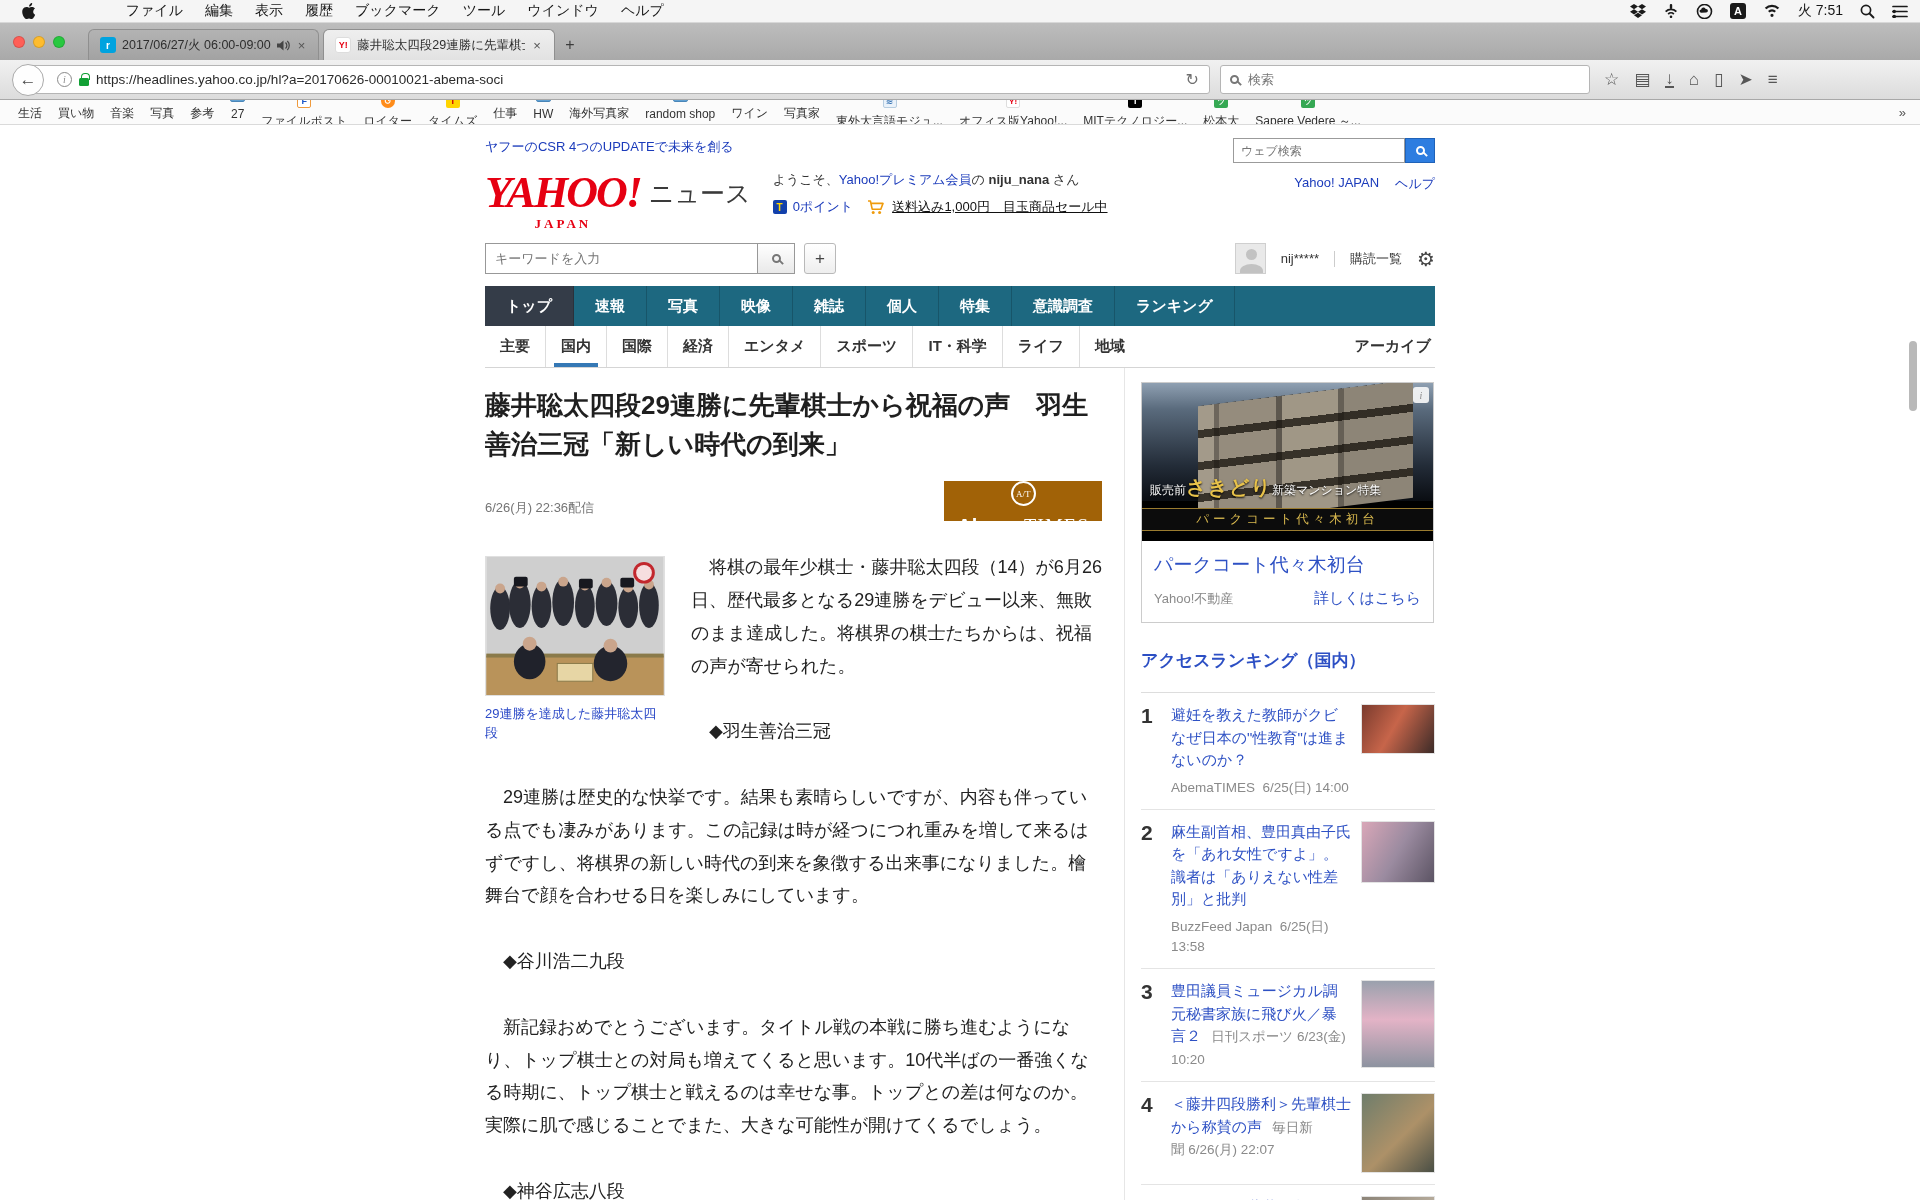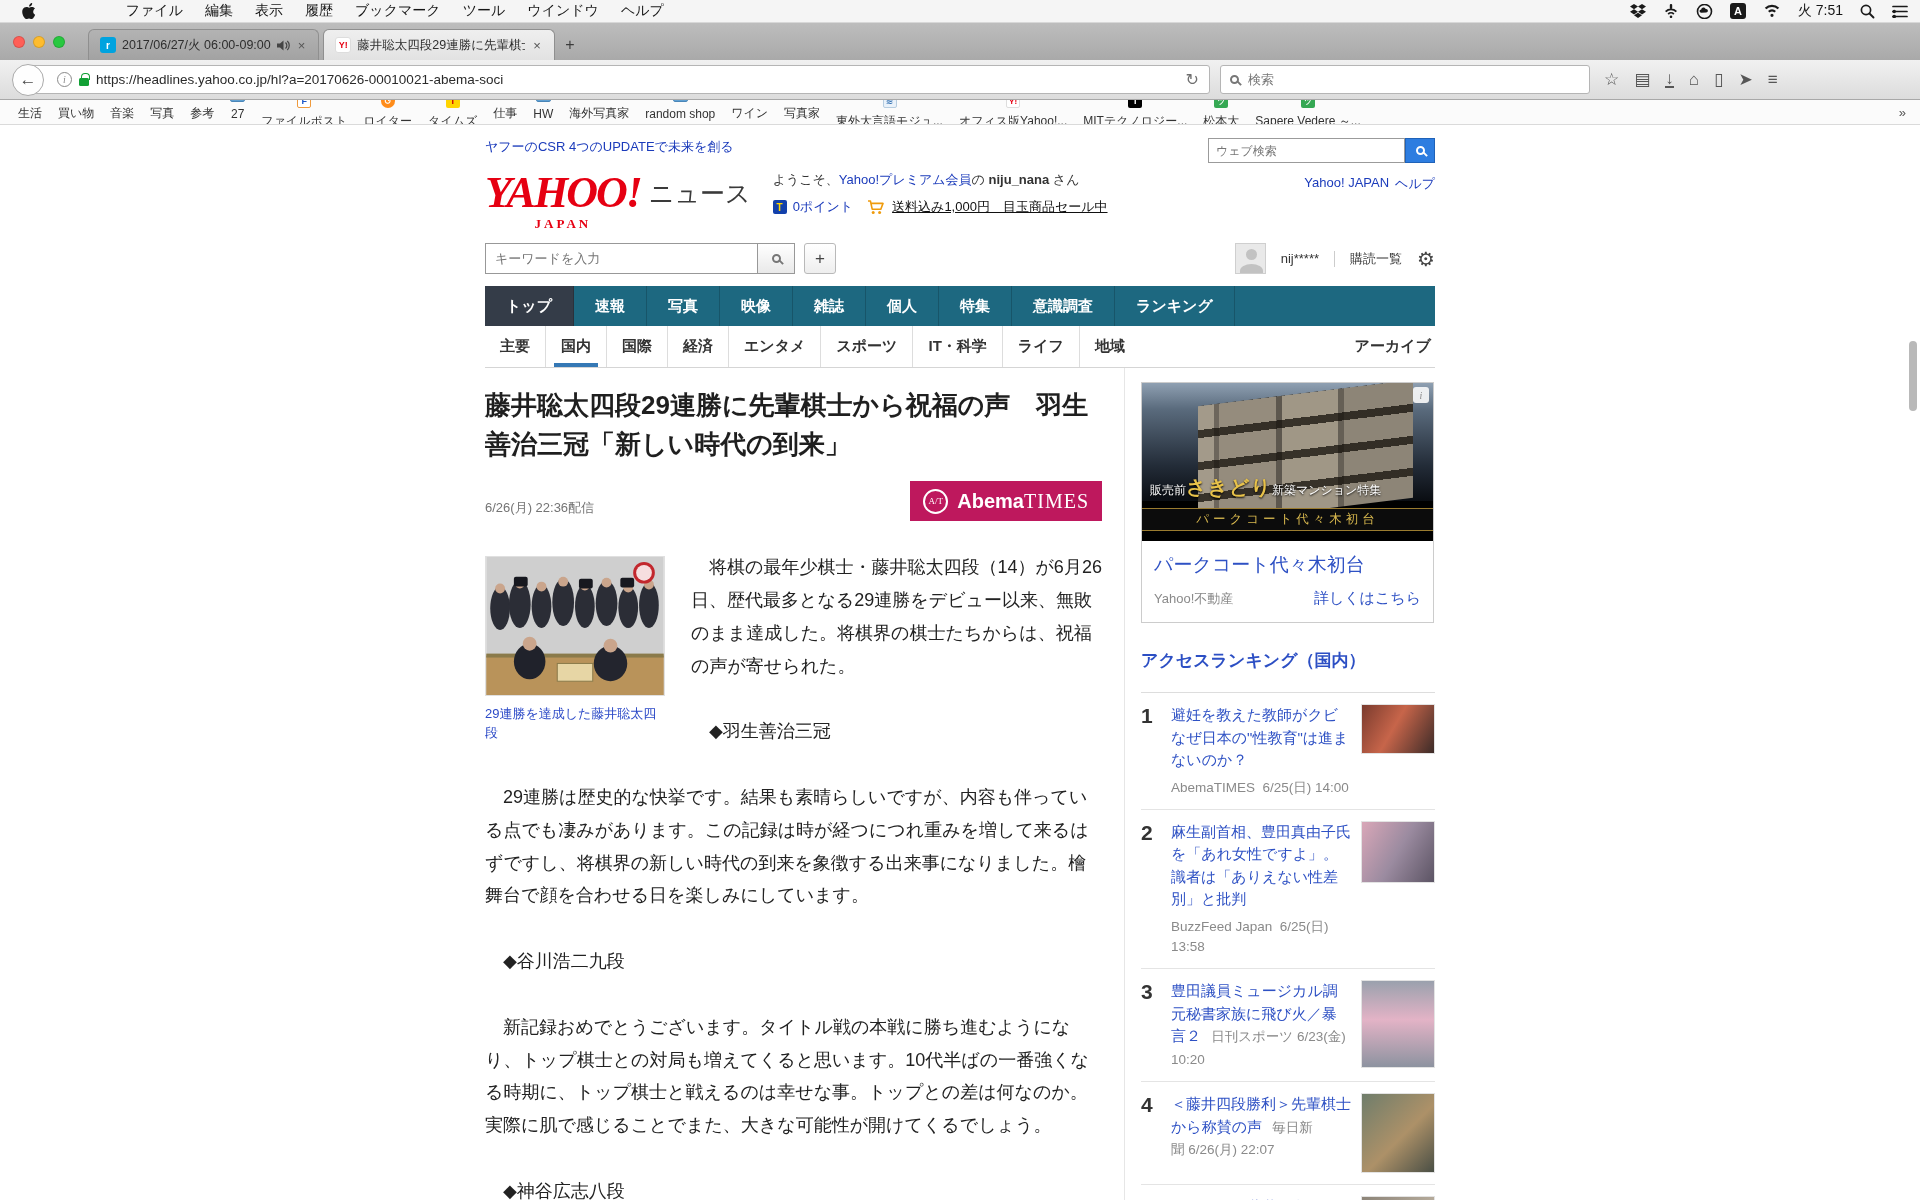--- a/index.html
+++ b/index.html
@@ -88,42 +88,42 @@
   
   .viewport{height:1075px;background:#fff;position:relative;overflow:hidden;}
   .content{width:950px;margin:0 auto;}
   .scroll-thumb{position:absolute;top:216px;right:3px;width:8px;height:70px;
     background:#b9b9b9;border-radius:4px;}
 
   
   .promo-row{display:flex;justify-content:space-between;align-items:flex-start;padding-top:13px;}
   .promo-link{color:#1b3bbb;font-size:13px;}
   .websearch{display:flex;}
-  .websearch input{width:197px;height:25px;border:1px solid #9b9b9b;font-size:12px;
+  .websearch input{width:172px;height:25px;border:1px solid #9b9b9b;font-size:12px;
     padding:0 7px;outline:none;font-family:inherit;color:#333;}
   .ws-btn{width:30px;height:25px;background:#2d7de0;border:1px solid #1f62b8;display:flex;
     align-items:center;justify-content:center;}
 
   
   .header-row{display:flex;align-items:flex-start;margin-top:8px;}
   .logo{line-height:1;}
   .logo-main{color:#e60012;font-size:44px;font-weight:bold;letter-spacing:-2px;
     font-family:"Liberation Serif","DejaVu Serif",serif;font-style:italic;}
   .logo-sub{color:#e60012;font-size:13px;font-weight:bold;letter-spacing:3px;text-align:center;
     margin-top:2px;font-family:"Liberation Serif","DejaVu Serif",serif;}
   .logo-service{font-size:25px;color:#3a3a3a;margin:6px 0 0 8px;}
   .welcome-block{margin-left:22px;font-size:13px;color:#333;}
   .welcome-line .lnk{color:#1b3bbb;}
   .welcome-line b{font-weight:bold;}
   .points-row{display:flex;align-items:center;gap:6px;margin-top:9px;font-size:13px;color:#111;}
   .tpoint{width:14px;height:14px;background:#1240ab;color:#ffd400;font-size:10px;font-weight:bold;
     display:flex;align-items:center;justify-content:center;border-radius:2px;}
   .points-link{color:#1b3bbb;}
   .ship-link{color:#111;text-decoration:underline;margin-left:10px;}
-  .help-links{margin-left:auto;font-size:13px;display:flex;gap:6px;padding-top:4px;}
+  .help-links{margin-left:auto;font-size:13px;display:flex;gap:16px;padding-top:4px;}
   .help-links a{color:#1b3bbb;}
 
   
   .search-row{display:flex;align-items:center;margin-top:13px;}
   .kw-input{width:272px;height:31px;border:1px solid #989898;border-right:none;padding:0 9px;
     font-size:13px;outline:none;font-family:inherit;color:#333;}
   .kw-btn{width:38px;height:31px;border:1px solid #989898;background:linear-gradient(#fff,#e9e9e9);
     display:flex;align-items:center;justify-content:center;}
   .plus-btn{width:32px;height:31px;border:1px solid #b9b9b9;border-radius:3px;margin-left:9px;
     display:flex;align-items:center;justify-content:center;font-size:17px;color:#444;
@@ -154,22 +154,22 @@
     background:#3578b5;}
   .sub-archive{margin-left:auto;display:flex;align-items:center;color:#333;padding-right:4px;}
 
   
   .main-area{display:flex;}
   .article-col{width:640px;flex:none;border-right:1px solid #e6e6e6;padding:0 22px 0 0;
     min-height:760px;}
   .article-title{font-size:26px;font-weight:bold;color:#1f1f1f;line-height:1.5;margin-top:18px;}
   .meta-row{display:flex;justify-content:space-between;align-items:flex-end;margin-top:14px;}
   .article-date{font-size:13px;color:#747474;padding-bottom:4px;}
-  .abema{background:#be185d;color:#fff;height:40px;display:flex;align-items:center;gap:9px;
-    padding:0 13px;}
+  .abema{background:#a16207;color:#fff;height:40px;display:flex;align-items:center;gap:9px;
+    padding:0 13px;flex-direction:column;}
   .abema-circle{width:25px;height:25px;border:2px solid #fff;border-radius:50%;display:flex;
     align-items:center;justify-content:center;font-size:9px;flex:none;
     font-family:"Liberation Serif",serif;}
   .abema-text{font-size:20px;font-weight:bold;white-space:nowrap;}
   .abema-text .serif{font-family:"Liberation Serif","DejaVu Serif",serif;font-weight:normal;
     letter-spacing:1px;}
   .article-body{margin-top:30px;font-size:18px;line-height:1.82;color:#222;}
   .article-body p{margin:0 0 33px 0;}
   .photo-fig{float:left;width:180px;margin:5px 26px 6px 0;}
   .photo-fig svg{display:block;border:1px solid #e0e0e0;}

